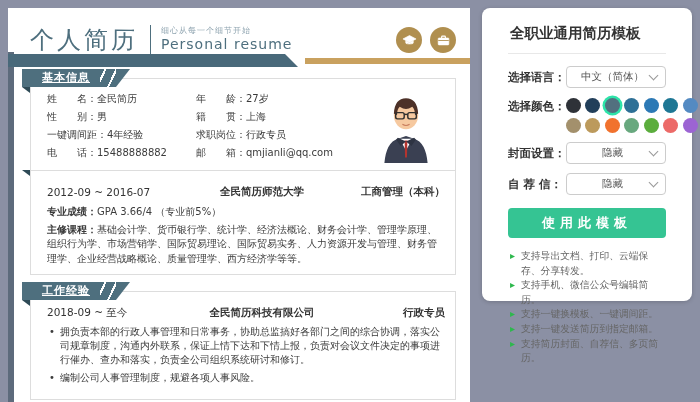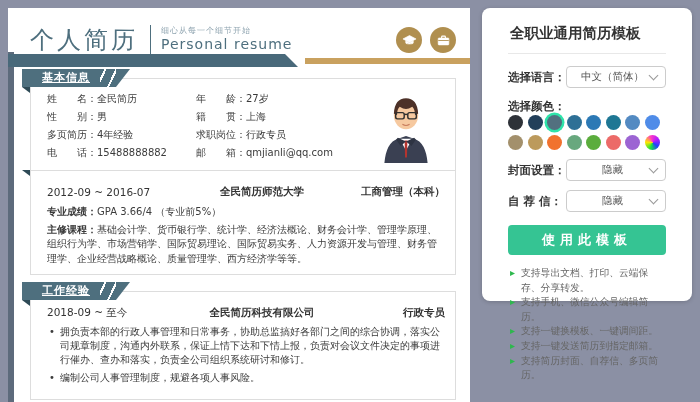--- a/index.html
+++ b/index.html
@@ -55,21 +55,21 @@
   .panel{position:absolute;left:482px;top:8px;width:210px;height:293px;box-sizing:border-box;
     background:#fff;border-radius:8px;padding:12px 26px;box-shadow:0 1px 4px rgba(0,0,0,.18);}
   .panel-title{font-size:14.5px;font-weight:bold;color:#333;padding:4px 2px 10px;}
   .panel-hr{height:1px;background:#e8e8e8;margin:0 0 12px;}
   .p-row{display:flex;align-items:center;margin-bottom:9px;}
   .p-label{width:66px;font-size:11.5px;font-weight:bold;color:#333;white-space:nowrap;}
   .p-select{width:112px;height:22px;border:1px solid #ccc;border-radius:4px;display:flex;align-items:center;
     padding:0 8px;box-sizing:border-box;cursor:pointer;background:#fff;}
   .p-select .sel-val{flex:1;text-align:center;font-size:10.5px;color:#555;}
   .chevron{width:6px;height:6px;border-right:1.5px solid #999;border-bottom:1.5px solid #999;transform:rotate(45deg);margin-top:-3px;}
-  .colors-row{align-items:flex-start;flex-direction:column;}
+  .colors-row{align-items:flex-start;}
   .swatches{display:grid;grid-template-columns:repeat(8,15px);gap:5px 4.5px;padding-top:1px;}
   .swatch{width:15px;height:15px;border-radius:50%;cursor:pointer;}
   .swatch.selected{box-shadow:0 0 0 2.5px #2ee3a9;}
   .swatch.rainbow{background:conic-gradient(from 200deg,#19e53c,#ffe600,#ff39c3,#b01dff,#1f41ff,#19e53c);}
   .use-btn{display:block;width:100%;height:30px;margin:13px 0 11px;border:none;border-radius:4px;
     background:var(--green,#35c493);color:#fff;font-size:13px;font-weight:bold;letter-spacing:5px;cursor:pointer;
     font-family:inherit;}
   .features{margin:0;padding:0 0 0 2px;list-style:none;}
   .features li{position:relative;font-size:9.8px;color:#666;line-height:14.6px;padding-left:11px;}
   .features li::before{content:'▸';position:absolute;left:0;top:0;color:#2db84d;font-size:10px;}
@@ -110,21 +110,21 @@
   </div>
 
   <div class="section">
     <div class="banner"><span>基本信息</span><i class="stripes"></i></div>
     <div class="banner-fold"></div>
     <div class="sec-box">
       <div class="info-wrap">
         <div class="info-grid">
           <div class="field"><span class="f-label">姓　　名：</span><span class="f-value">全民简历</span></div>
           <div class="field"><span class="f-label">性　　别：</span><span class="f-value">男</span></div>
-          <div class="field"><span class="f-label">多页简历：</span><span class="f-value">4年经验</span></div>
+          <div class="field"><span class="f-label">一键调间距：</span><span class="f-value">4年经验</span></div>
           <div class="field"><span class="f-label">电　　话：</span><span class="f-value">15488888882</span></div>
           <div class="field"><span class="f-label">年　　龄：</span><span class="f-value">27岁</span></div>
           <div class="field"><span class="f-label">籍　　贯：</span><span class="f-value">上海</span></div>
           <div class="field"><span class="f-label">求职岗位：</span><span class="f-value">行政专员</span></div>
           <div class="field"><span class="f-label">邮　　箱：</span><span class="f-value">qmjianli@qq.com</span></div>
         </div>
         <svg class="avatar" viewBox="0 0 72 80">
           <path d="M12 80 q2-23 15-27 l9-3 9 3 q13 4 15 27 z" fill="#3a4052"></path>
           <polygon points="29,53 43,53 36,66" fill="#fff"></polygon>
           <polygon points="34.4,55 37.6,55 37,74 35,74" fill="#b5342f"></polygon>

